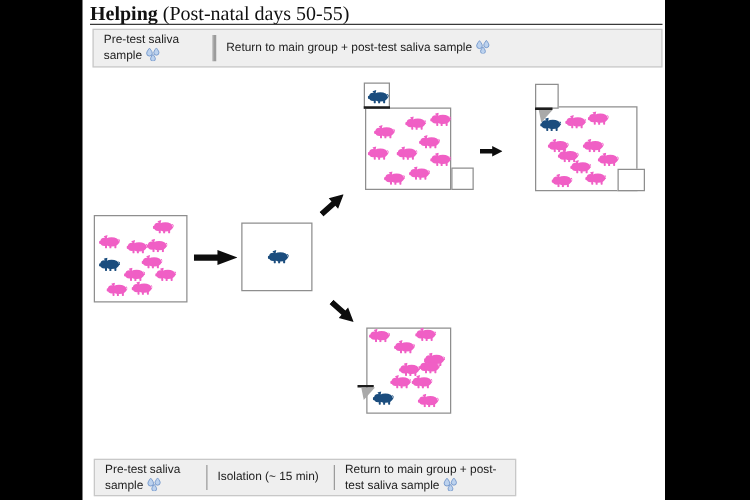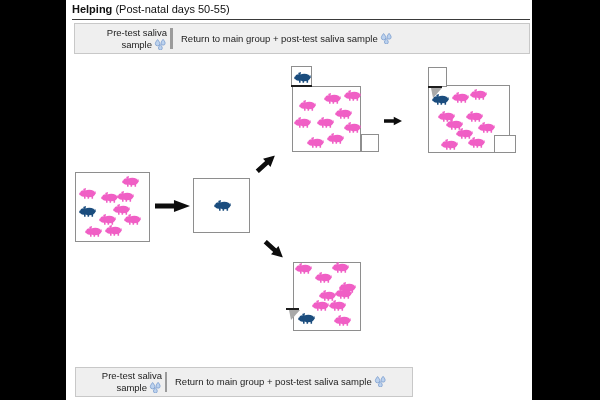--- a/index.html
+++ b/index.html
@@ -1,25 +1,25 @@
 <!DOCTYPE html>
 <html style="--pink: #f05fc5; --blue: #1b4d7e; --droplet_fill: #bcd2ee; --droplet_stroke: #5d86c2; --bar_bg: #efefef; --bar_border: #c8c8c8; --sep: #9b9b9b; --box_border: #8e8e8e; --door: #a9a9a9; --arrow: #0d0d0d; --rule: #3a3a3a;"><head>
 <meta charset="utf-8">
 <style>
   html,body{margin:0;padding:0;background:#000;}
   .stage{position:relative;width:600px;height:400px;background:#000;overflow:hidden;
          font-family:"Liberation Sans",sans-serif;}
   .content{position:absolute;left:66px;top:0;width:466px;height:400px;background:#fff;}
 
-  .fig-title{position:absolute;left:6px;top:3px;font-size:11px;color:#111;white-space:pre;}
+  .fig-title{position:absolute;left:6px;top:3px;font-size:16px;color:#111;white-space:pre;font-family:Liberation Serif, serif;}
   .fig-title .b{font-weight:bold;}
   .title-rule{position:absolute;left:6px;top:19px;width:458px;border-top:1px solid var(--rule,#3a3a3a);}
 
   .bar{position:absolute;display:flex;background:var(--bar_bg,#efefef);
-       border:1px solid var(--bar_border,#c8c8c8);box-sizing:border-box;text-align:right;}
+       border:1px solid var(--bar_border,#c8c8c8);box-sizing:border-box;}
   .top-bar{left:8px;top:23px;width:456px;height:31px;}
   .bottom-bar{left:9px;top:367px;width:338px;height:30px;}
   .cell{display:flex;align-items:center;box-sizing:border-box;
         padding:2px 3px 2px 8px;font-size:9.5px;line-height:1.25;color:#1c1c1c;}
   .cell .cell-text{display:block;}
   .t0{width:95px}.t1{width:92px}.t2{width:125px}.t3{flex:1}
   .b0{width:89px}.b1{width:101px}.b2{flex:1}
   .vsep{width:1px;background:var(--sep,#9b9b9b);margin:4px 0;}
 
   .drops{width:13px;height:11px;vertical-align:-2px;margin-left:2px;}
@@ -240,20 +240,23 @@
         </svg>
       </div>
 
     <div class="bar bottom-bar">
       <div class="cell b0">
         <span class="cell-text"><span>Pre-test saliva sample</span><svg class="drops">
               <use href="#drops-shape"></use>
             </svg></span>
       </div>
       <div class="vsep"></div>
+      <div class="cell b1">
+        <span class="cell-text">Isolation (~ 15 min)</span>
+      </div>
       <div class="vsep"></div>
       <div class="cell b2">
         <span class="cell-text"><span>Return to main group + post-test saliva sample</span><svg class="drops">
               <use href="#drops-shape"></use>
             </svg></span>
       </div>
     </div>
 
   </div>
 </div>

